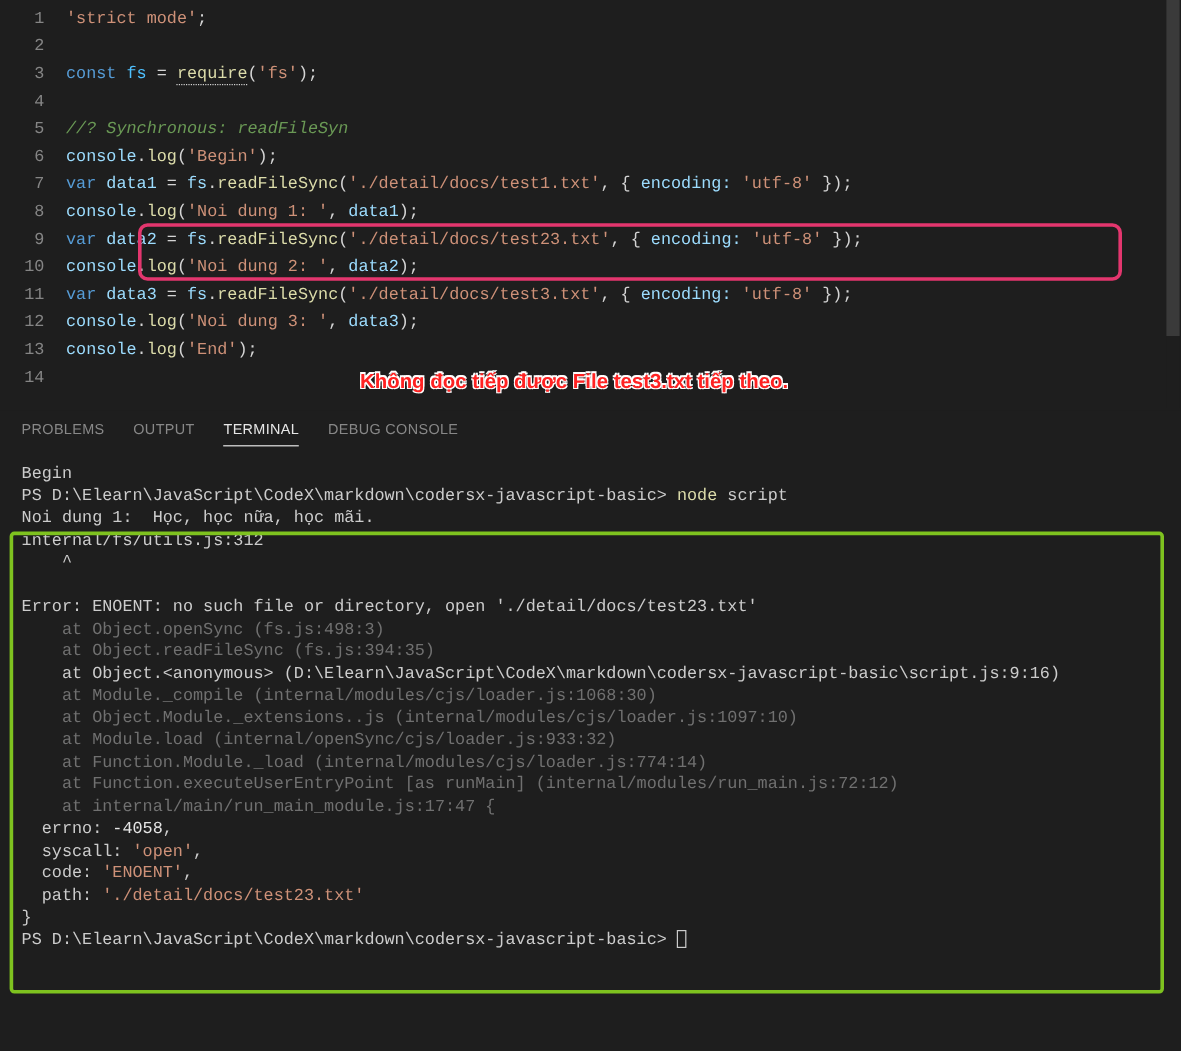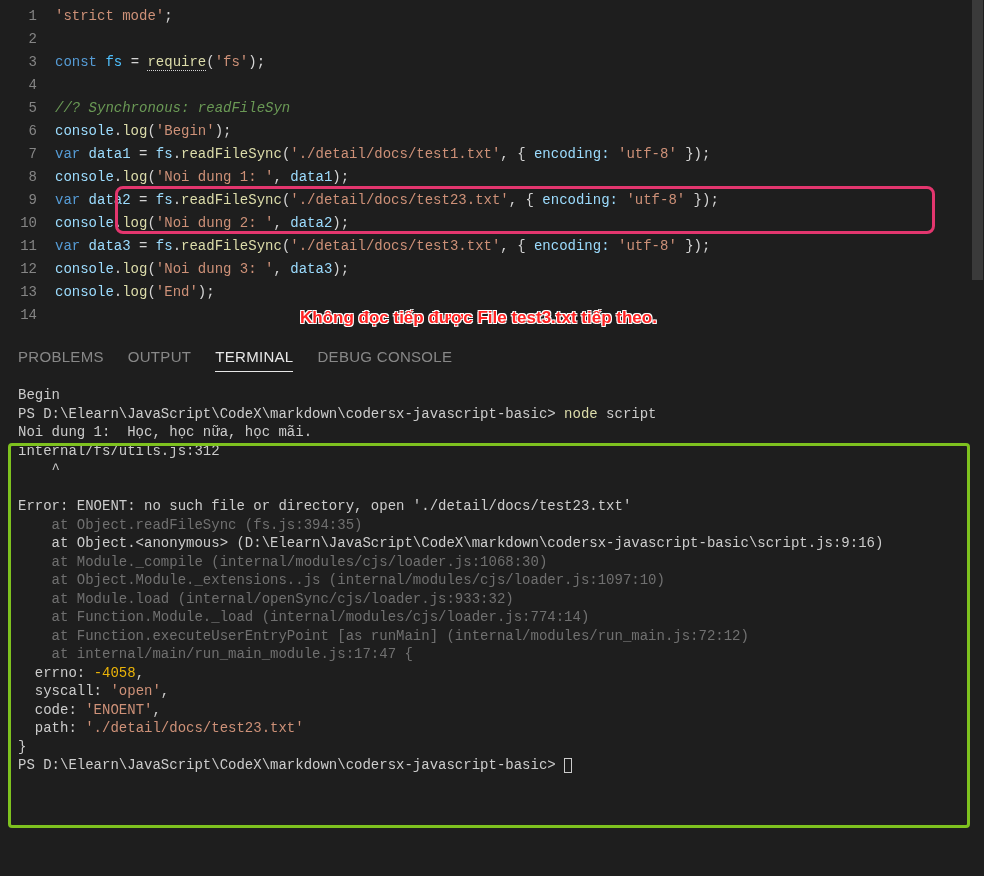--- a/index.html
+++ b/index.html
@@ -67,24 +67,24 @@
     }
     .panel-area {
       background: #1e1e1e;
       margin-top: 15px;
     }
     .panel-tabs {
       display: flex;
       padding-left: 18px;
       gap: 24px;
       font-family: 'Segoe UI', sans-serif;
-      font-size: 15px;
+      font-size: 12px;
       color: #888;
       height: 32px;
-      align-items: flex-start;
+      align-items: center;
     }
     .panel-tab {
       cursor: pointer;
       padding: 6px 0;
       letter-spacing: 0.3px;
     }
     .panel-tab.active {
       color: #e7e7e7;
       border-bottom: 1px solid #e7e7e7;
     }
@@ -92,21 +92,21 @@
       padding: 12px 18px;
       font-size: 14px;
       line-height: 18.5px;
       color: #cccccc;
       position: relative;
     }
     .term-line { white-space: pre; }
     .term-yellow { color: #dcdcaa; }
     .term-err-dim { color: #707070; }
     .term-err-bright { color: #cccccc; }
-    .term-num { color: #eab308; }
+    .term-num { color: #e5e5e5; }
     .term-errstr { color: #ce9178; }
     .cursor-box {
       display: inline-block;
       width: 8px;
       height: 15px;
       border: 1px solid #cccccc;
       vertical-align: middle;
     }
     .terminal-highlight {
       position: absolute;
@@ -186,20 +186,21 @@
     <div class="panel-tab">DEBUG CONSOLE</div>
   </div>
   <div class="terminal-content">
     <div class="term-line">Begin</div>
     <div class="term-line"><span>PS D:\Elearn\JavaScript\CodeX\markdown\codersx-javascript-basic&gt; </span><span class="term-yellow">node</span><span> script</span></div>
     <div class="term-line">Noi dung 1:  Học, học nữa, học mãi.</div>
     <div class="term-line">internal/fs/utils.js:312</div>
     <div class="term-line">    ^</div>
     <div class="term-line">&nbsp;</div>
     <div class="term-line">Error: ENOENT: no such file or directory, open './detail/docs/test23.txt'</div>
+    <div class="term-line term-err-dim">    at Object.openSync (fs.js:498:3)</div>
     <div class="term-line term-err-dim">    at Object.readFileSync (fs.js:394:35)</div>
     <div class="term-line term-err-bright">    at Object.&lt;anonymous&gt; (D:\Elearn\JavaScript\CodeX\markdown\codersx-javascript-basic\script.js:9:16)</div>
     <div class="term-line term-err-dim">    at Module._compile (internal/modules/cjs/loader.js:1068:30)</div>
     <div class="term-line term-err-dim">    at Object.Module._extensions..js (internal/modules/cjs/loader.js:1097:10)</div>
     <div class="term-line term-err-dim">    at Module.load (internal/openSync/cjs/loader.js:933:32)</div>
     <div class="term-line term-err-dim">    at Function.Module._load (internal/modules/cjs/loader.js:774:14)</div>
     <div class="term-line term-err-dim">    at Function.executeUserEntryPoint [as runMain] (internal/modules/run_main.js:72:12)</div>
     <div class="term-line term-err-dim">    at internal/main/run_main_module.js:17:47 {</div>
     <div class="term-line"><span>  errno: </span><span class="term-num">-4058</span><span>,</span></div>
     <div class="term-line"><span>  syscall: </span><span class="term-errstr">'open'</span><span>,</span></div>

